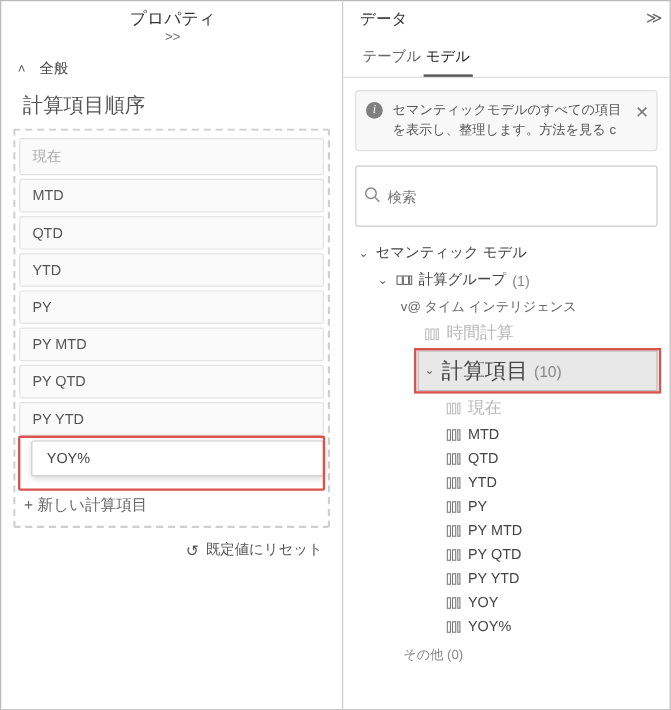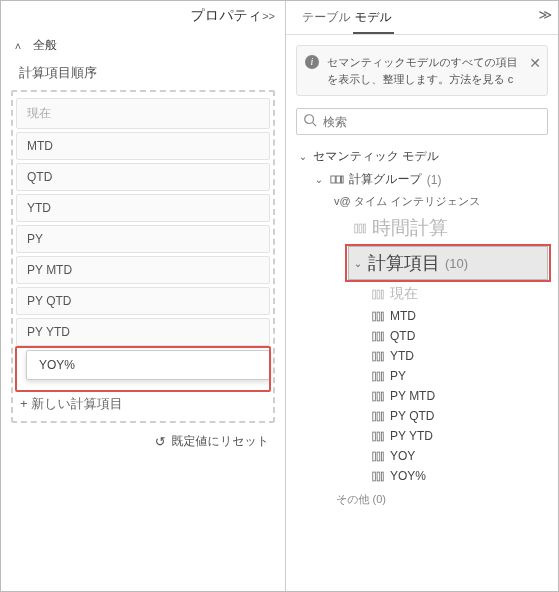--- a/index.html
+++ b/index.html
@@ -8,26 +8,26 @@
     font-family: "Segoe UI", "Yu Gothic UI", Meiryo, sans-serif;
     font-size: 12px; color: #333;
     background: #fff; border: 1px solid #bbb;
     position: relative; overflow: hidden;
   }
   .cols { display: flex; height: 100%; }
   .left { width: 285px; border-right: 1px solid #ccc; display: flex; flex-direction: column; }
   .right { flex: 1; display: flex; flex-direction: column; }
 
   
-  .l-header { display: flex; align-items:center; justify-content: flex-end;
-    padding: 6px 10px 6px 12px; font-size: 14px; color:#333;}
+  .l-header { display: flex; align-items:center; justify-content: center;
+    padding: 6px 10px 6px 12px; font-size: 14px; color:#333;flex-direction:column;}
   .l-header .expand { color:#666; font-size:11px; }
   .section-row { display:flex; align-items:center; gap:8px; padding:6px 10px; color:#444;}
   .chev { width:14px; text-align:center; color:#555; font-size:11px;}
-  .sub-title { padding: 4px 10px 4px 18px; font-size:13px; color:#555; }
+  .sub-title { padding: 4px 10px 4px 18px; font-size:17px; color:#555; }
   .items-box {
     margin: 4px 10px 6px 10px;
     border: 2px dashed #cfcfcf; border-radius:2px;
     padding: 3px; background:#fff;
   }
   .calc-item {
     background:#fafafa; border:1px solid #e3e3e3; border-radius:2px;
     padding:6px 10px; margin:3px 0; font-size:12px; color:#555;
   }
   .calc-item.now { color:#aaa; }
@@ -56,21 +56,21 @@
     padding:6px 10px 6px 14px; font-size:13px; color:#333;}
   .tabs { display:flex; gap:0; padding:0 14px; border-bottom:1px solid #ddd; }
   .tab { padding:8px 2px 6px 2px; font-size:12px; color:#666; cursor:pointer; }
   .tab.active { color:#222; border-bottom:2px solid #555; }
   .notice { margin:10px 10px 8px 10px; border:1px solid #e0e0e0; border-radius:3px; background:#f8f8f8;
     padding:8px 28px 8px 30px; position:relative; font-size:11px; color:#555; line-height:1.5;}
   .notice .info { position:absolute; left:8px; top:9px; width:14px; height:14px; border-radius:50%;
     background:#808080; color:#fff; text-align:center; font-size:10px; line-height:14px; font-style:italic; font-family:Georgia,serif;}
   .notice .close { position:absolute; right:6px; top:7px; color:#777; font-size:14px; cursor:pointer;}
   .search { margin:4px 10px 8px 10px; border:1px solid #ccc; border-radius:2px;
-    display:flex; align-items:center; padding:4px 6px; gap:6px; color:#888;}
+    display:flex; align-items:center; padding:16px 6px; gap:6px; color:#888;}
   .search input { border:none; outline:none; flex:1; font-size:12px; background:transparent;}
   .tree { padding:2px 4px 8px 10px; font-size:12px; color:#444; overflow:auto;}
   .node { display:flex; align-items:center; gap:5px; padding:3px 2px; }
   .node .chev2 { width:10px; text-align:center; color:#666; font-size:10px;}
   .indent1 { padding-left:18px; }
   .indent2 { padding-left:38px; }
   .indent3 { padding-left:56px; }
   .indent4 { padding-left:74px; }
   .node.header3 {
     background:#e8e8e8; border:1px solid #bbb; margin: 2px 6px 2px 52px;
@@ -122,20 +122,23 @@
       <div class="add-item">+ 新しい計算項目</div>
     </div>
 
     <div class="reset-row">
       <span class="reset-icon">↺</span>
       <span>既定値にリセット</span>
     </div>
   </div>
 
   <div class="right">
+    <div class="r-header">
+      <span>データ</span>
+    </div>
     <div class="tabs">
       <div class="tab">テーブル</div>
       <div class="tab active">モデル</div>
     </div>
 
     <div class="notice">
       <span class="info">i</span>
       <span>セマンティックモデルのすべての項目を表示し、整理します。方法を見る c</span>
       <span class="close">✕</span>
     </div>
@@ -171,21 +174,21 @@
         <span style="font-size:11px;color:#666;">v@ タイム インテリジェンス</span>
       </div>
       <div class="node indent3 dim">
         <span class="ico">
           <svg viewBox="0 0 16 14">
               <rect x="2" y="2" width="3" height="10" fill="none" stroke="#bcbcbc"></rect>
               <rect x="7" y="2" width="3" height="10" fill="none" stroke="#bcbcbc"></rect>
               <rect x="12" y="2" width="2" height="10" fill="none" stroke="#bcbcbc"></rect>
             </svg>
         </span>
-        <span style="font-size:19px;">時間計算</span>
+        <span style="font-size:14px;">時間計算</span>
       </div>
 
       <div class="node header3">
         <span class="chev2">⌄</span>
         <span style="font-size:18px;">計算項目</span>
         <span class="count" style="font-size:13px;">(10)</span>
         <div class="redbox2"></div>
       </div>
 
       <div id="leaves">

